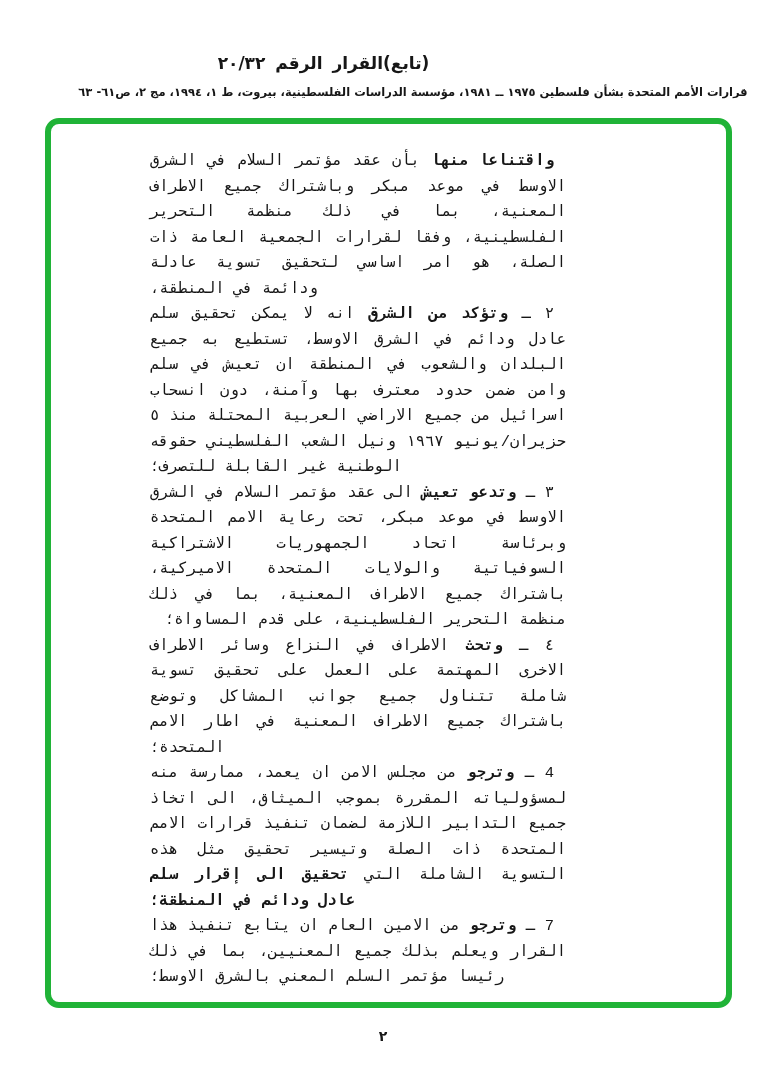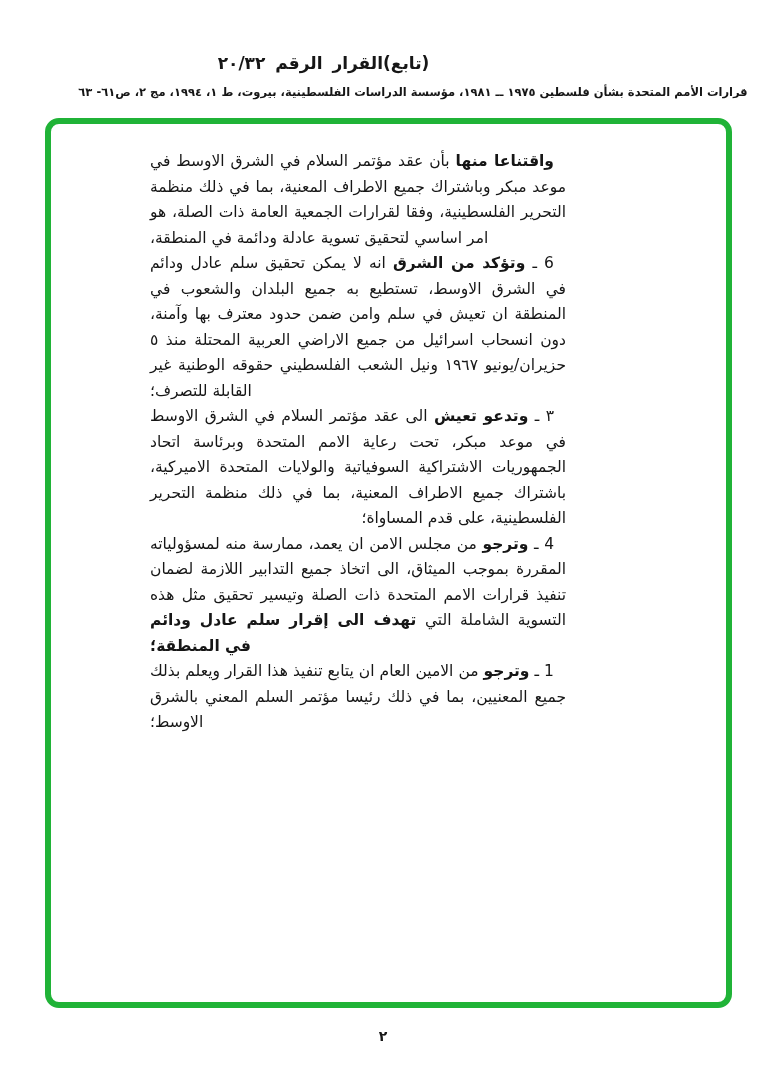--- a/index.html
+++ b/index.html
@@ -18,20 +18,21 @@
     padding-left:24px;
   }
   .green-frame{
     position:absolute;left:45px;top:118px;width:675px;height:878px;
     border:6px solid #20b337;border-radius:14px;background:transparent;
   }
   .body-text{
     position:absolute;left:150px;top:149px;width:416px;
     direction:rtl;font-size:15.5px;line-height:25.5px;
     text-align:justify;
+    font-family:Liberation Mono, monospace;
   }
   .para{margin:0;padding:0;text-indent:12px;text-align:justify;}
   .para.last-right{text-align-last:right;}
   .para.last-left{text-align-last:left;}
   .para b{font-weight:bold;}
   .page-number{
     position:absolute;top:1028px;left:0;width:766px;text-align:center;
     font-size:14px;font-weight:bold;direction:rtl;
   }
 </style>
@@ -39,19 +40,20 @@
 <body style="background: rgb(255, 255, 255); color: rgb(22, 22, 22);">
 
 <div class="doc-title">(تابع)القرار الرقم ٢٠/٣٢</div>
 
 <div class="doc-source">قرارات الأمم المتحدة بشأن فلسطين ١٩٧٥ ــ ١٩٨١، مؤسسة الدراسات الفلسطينية، بيروت، ط ١، ١٩٩٤، مج ٢، ص٦١- ٦٣</div>
 
 <div class="green-frame" style="border-color: rgb(32, 179, 55);"></div>
 
 <div class="body-text">
     <p class="para last-left"><b>واقتناعا منها</b><span> بأن عقد مؤتمر السلام في الشرق الاوسط في موعد مبكر وباشتراك جميع الاطراف المعنية، بما في ذلك منظمة التحرير الفلسطينية، وفقا لقرارات الجمعية العامة ذات الصلة، هو امر اساسي لتحقيق تسوية عادلة ودائمة في المنطقة،</span></p>
-    <p class="para last-left"><span>6 ـ </span><b>وتؤكد من الشرق</b><span> انه لا يمكن تحقيق سلم عادل ودائم في الشرق الاوسط، تستطيع به جميع البلدان والشعوب في المنطقة ان تعيش في سلم وامن ضمن حدود معترف بها وآمنة، دون انسحاب اسرائيل من جميع الاراضي العربية المحتلة منذ ٥ حزيران/يونيو ١٩٦٧ ونيل الشعب الفلسطيني حقوقه الوطنية غير القابلة للتصرف؛</span></p>
+    <p class="para last-left"><span>٢ ـ </span><b>وتؤكد من الشرق</b><span> انه لا يمكن تحقيق سلم عادل ودائم في الشرق الاوسط، تستطيع به جميع البلدان والشعوب في المنطقة ان تعيش في سلم وامن ضمن حدود معترف بها وآمنة، دون انسحاب اسرائيل من جميع الاراضي العربية المحتلة منذ ٥ حزيران/يونيو ١٩٦٧ ونيل الشعب الفلسطيني حقوقه الوطنية غير القابلة للتصرف؛</span></p>
     <p class="para last-right"><span>٣ ـ </span><b>وتدعو تعيش</b><span> الى عقد مؤتمر السلام في الشرق الاوسط في موعد مبكر، تحت رعاية الامم المتحدة وبرئاسة اتحاد الجمهوريات الاشتراكية السوفياتية والولايات المتحدة الاميركية، باشتراك جميع الاطراف المعنية، بما في ذلك منظمة التحرير الفلسطينية، على قدم المساواة؛</span></p>
-    <p class="para last-left"><span>4 ـ </span><b>وترجو</b><span> من مجلس الامن ان يعمد، ممارسة منه لمسؤولياته المقررة بموجب الميثاق، الى اتخاذ جميع التدابير اللازمة لضمان تنفيذ قرارات الامم المتحدة ذات الصلة وتيسير تحقيق مثل هذه التسوية الشاملة التي </span><b>تهدف الى إقرار سلم عادل ودائم في المنطقة؛</b></p>
-    <p class="para last-left"><span>1 ـ </span><b>وترجو</b><span> من الامين العام ان يتابع تنفيذ هذا القرار ويعلم بذلك جميع المعنيين، بما في ذلك رئيسا مؤتمر السلم المعني بالشرق الاوسط؛</span></p>
+    <p class="para last-left"><span>٤ ـ </span><b>وتحث</b><span> الاطراف في النزاع وسائر الاطراف الاخرى المهتمة على العمل على تحقيق تسوية شاملة تتناول جميع جوانب المشاكل وتوضع باشتراك جميع الاطراف المعنية في اطار الامم المتحدة؛</span></p>
+    <p class="para last-left"><span>4 ـ </span><b>وترجو</b><span> من مجلس الامن ان يعمد، ممارسة منه لمسؤولياته المقررة بموجب الميثاق، الى اتخاذ جميع التدابير اللازمة لضمان تنفيذ قرارات الامم المتحدة ذات الصلة وتيسير تحقيق مثل هذه التسوية الشاملة التي </span><b>تحقيق الى إقرار سلم عادل ودائم في المنطقة؛</b></p>
+    <p class="para last-left"><span>7 ـ </span><b>وترجو</b><span> من الامين العام ان يتابع تنفيذ هذا القرار ويعلم بذلك جميع المعنيين، بما في ذلك رئيسا مؤتمر السلم المعني بالشرق الاوسط؛</span></p>
   </div>
 
 <div class="page-number">٢</div>
 
 </body></html>

